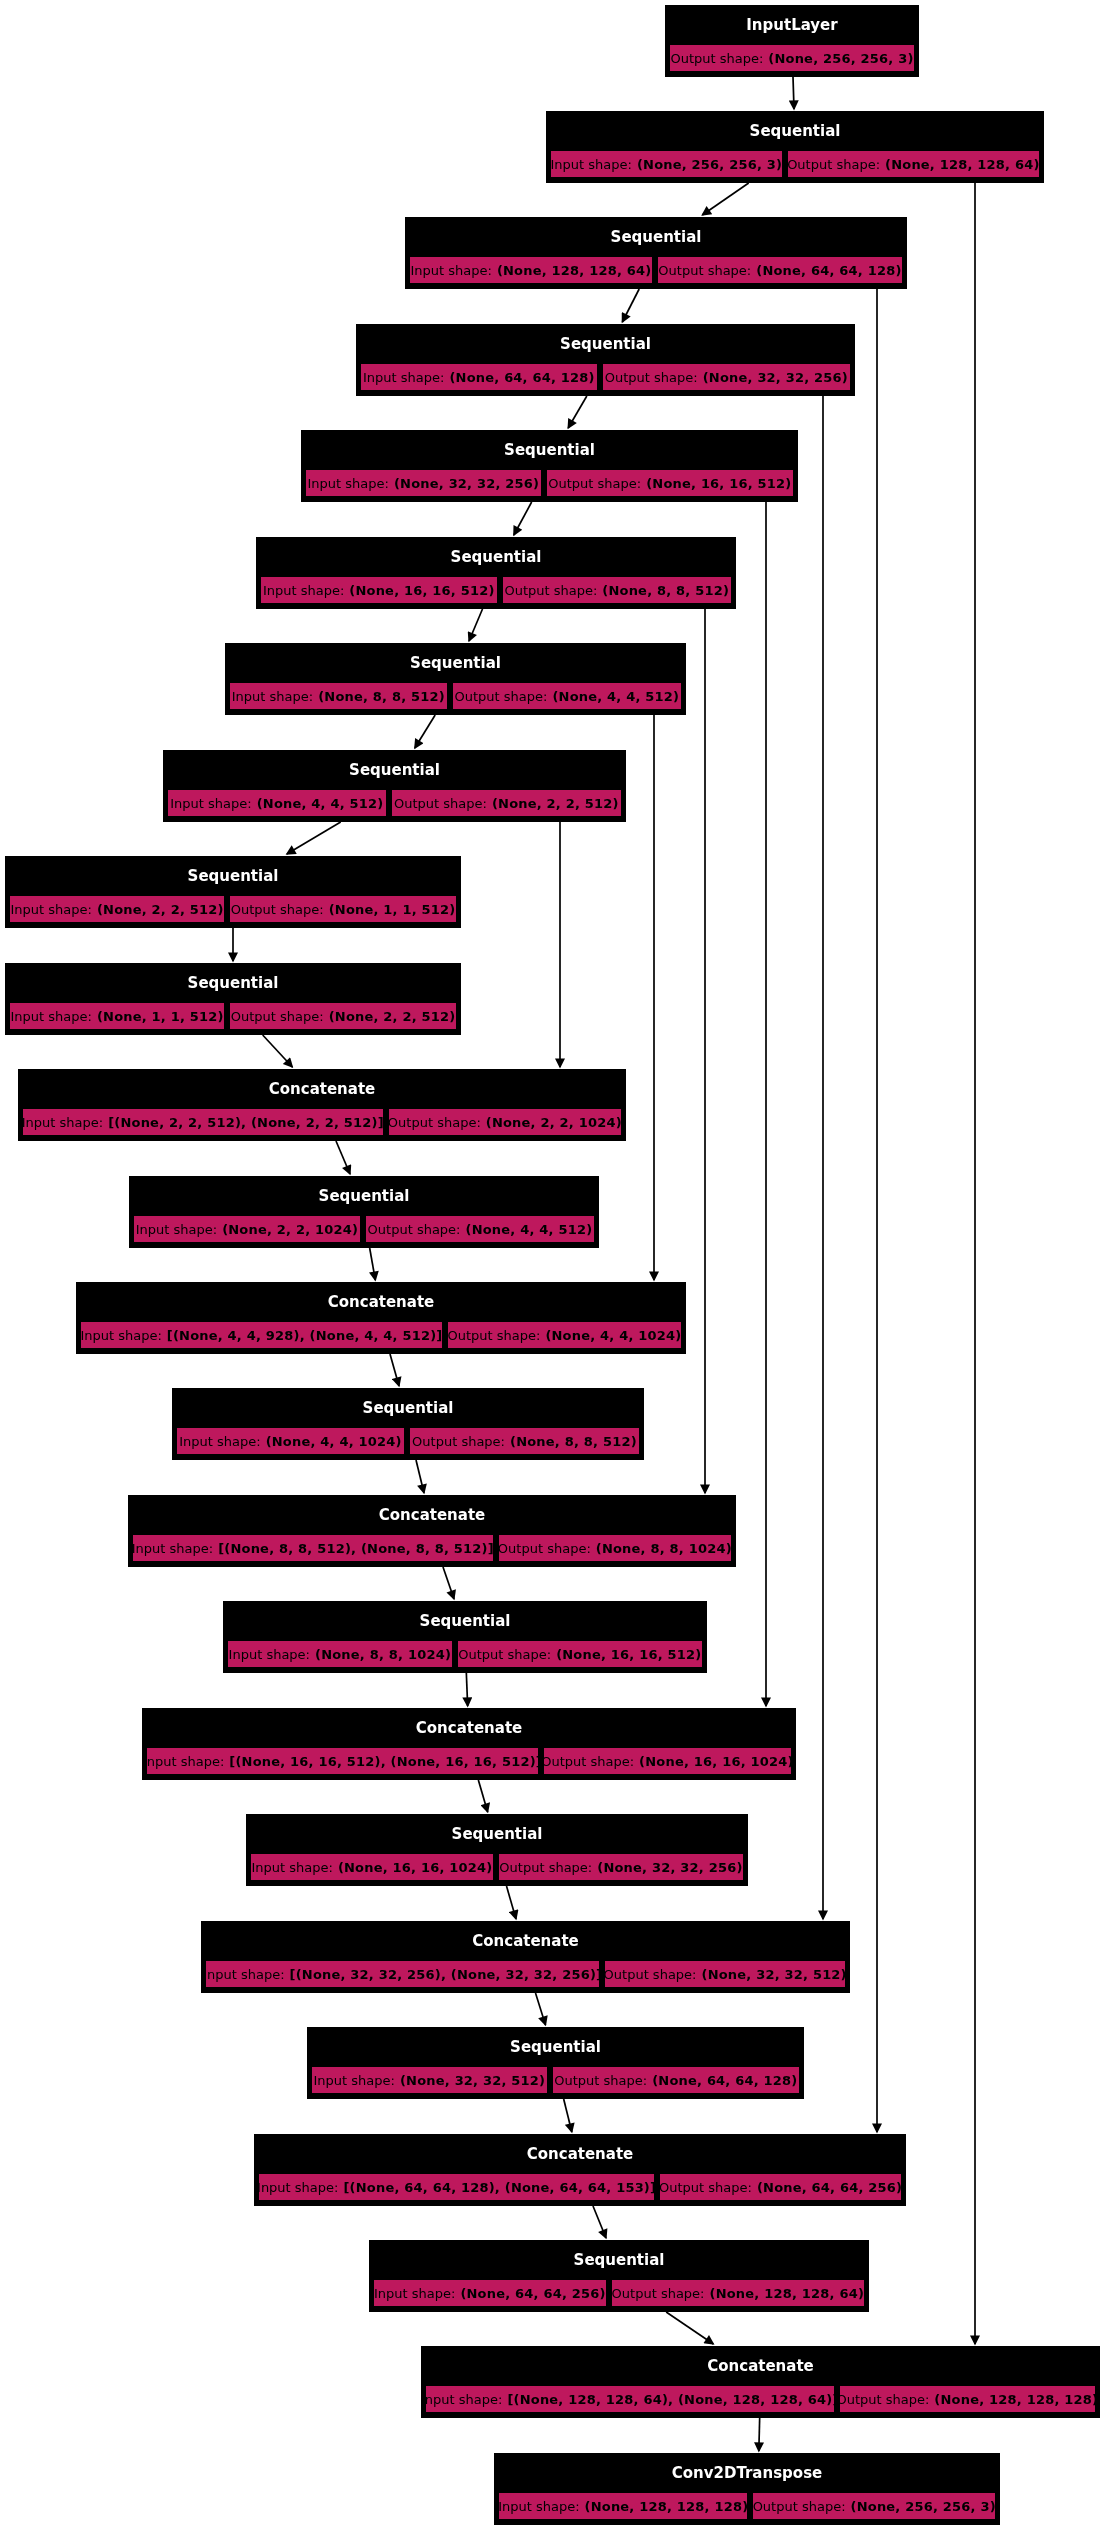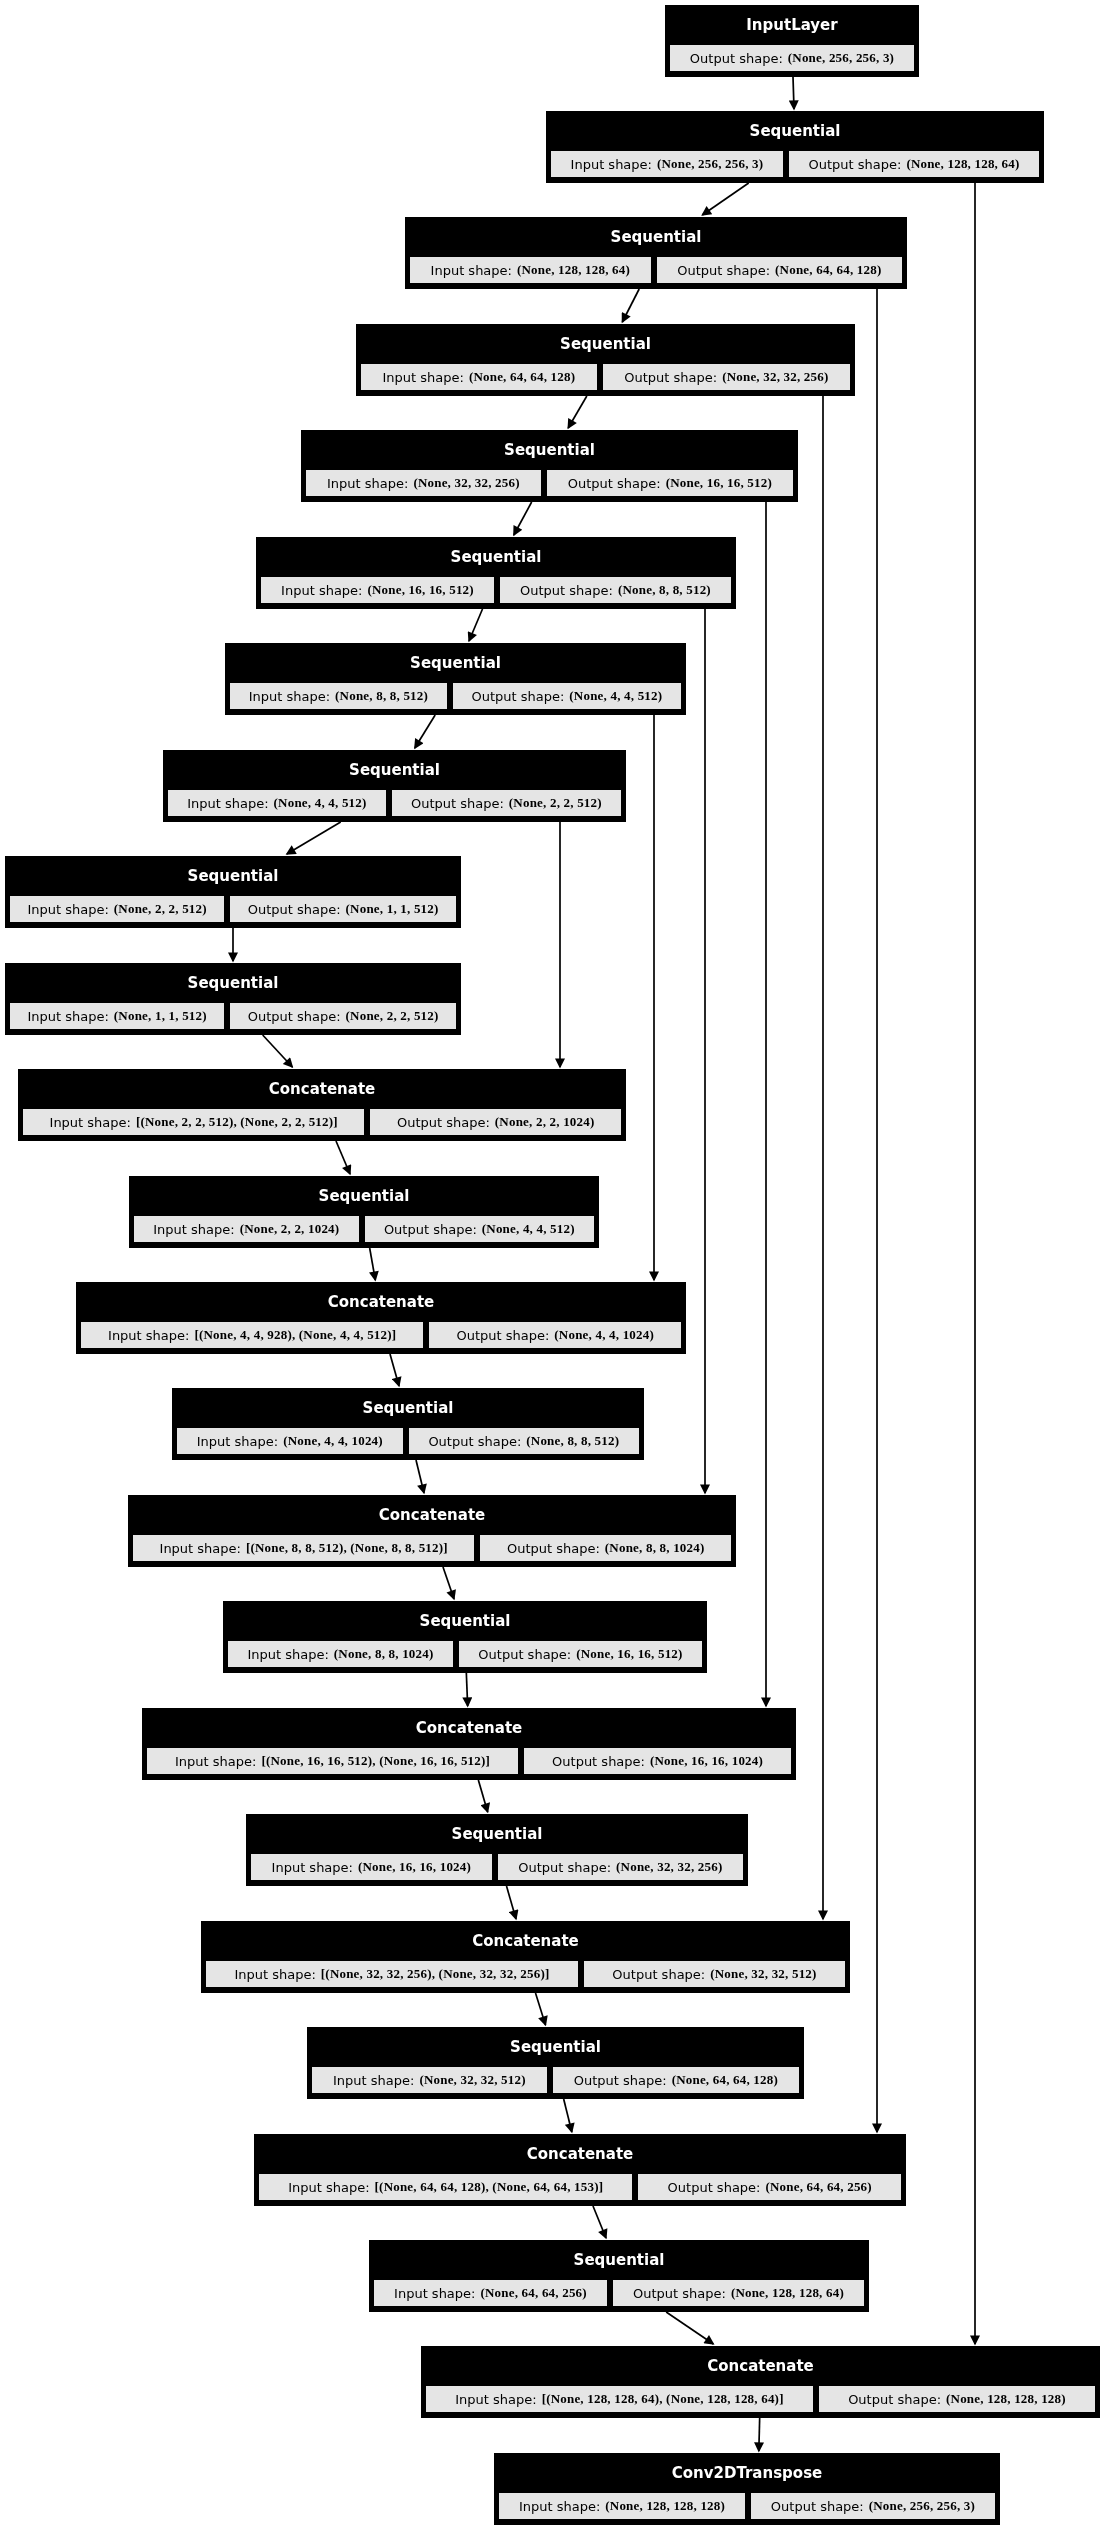--- a/index.html
+++ b/index.html
@@ -32,32 +32,32 @@
     box-sizing:border-box;
     height:31px;
     display:flex;
     gap:4px;
     padding:0 2px 3px 2px;
   }
   .cell{
     box-sizing:border-box;
     flex:1 1 auto;
     height:100%;
-    background:#e5e5e5;
+    background:#be185d;
     border:1.5px solid #000000;
     display:flex;
     align-items:center;
     justify-content:center;
     font-size:13px;
     color:#000000;
     white-space:nowrap;
     overflow:hidden;
   }
   .cell .shape-label{font-weight:normal;}
-  .cell b{font-weight:bold;margin-left:5px;letter-spacing:0.2px;font-family:Liberation Serif, serif;}
+  .cell b{font-weight:bold;margin-left:5px;letter-spacing:0.2px;}
 </style>
 </head>
 <body>
 
 <div id="canvas">
   <svg id="edges" xmlns="http://www.w3.org/2000/svg">
     <defs>
       <marker id="arrow" viewBox="0 0 10 10" refX="8.6" refY="5" markerWidth="13" markerHeight="10" orient="auto-start-reverse" markerUnits="userSpaceOnUse">
         <path d="M 0 0 L 10 5 L 0 10 z" fill="#000000"></path>
       </marker>

